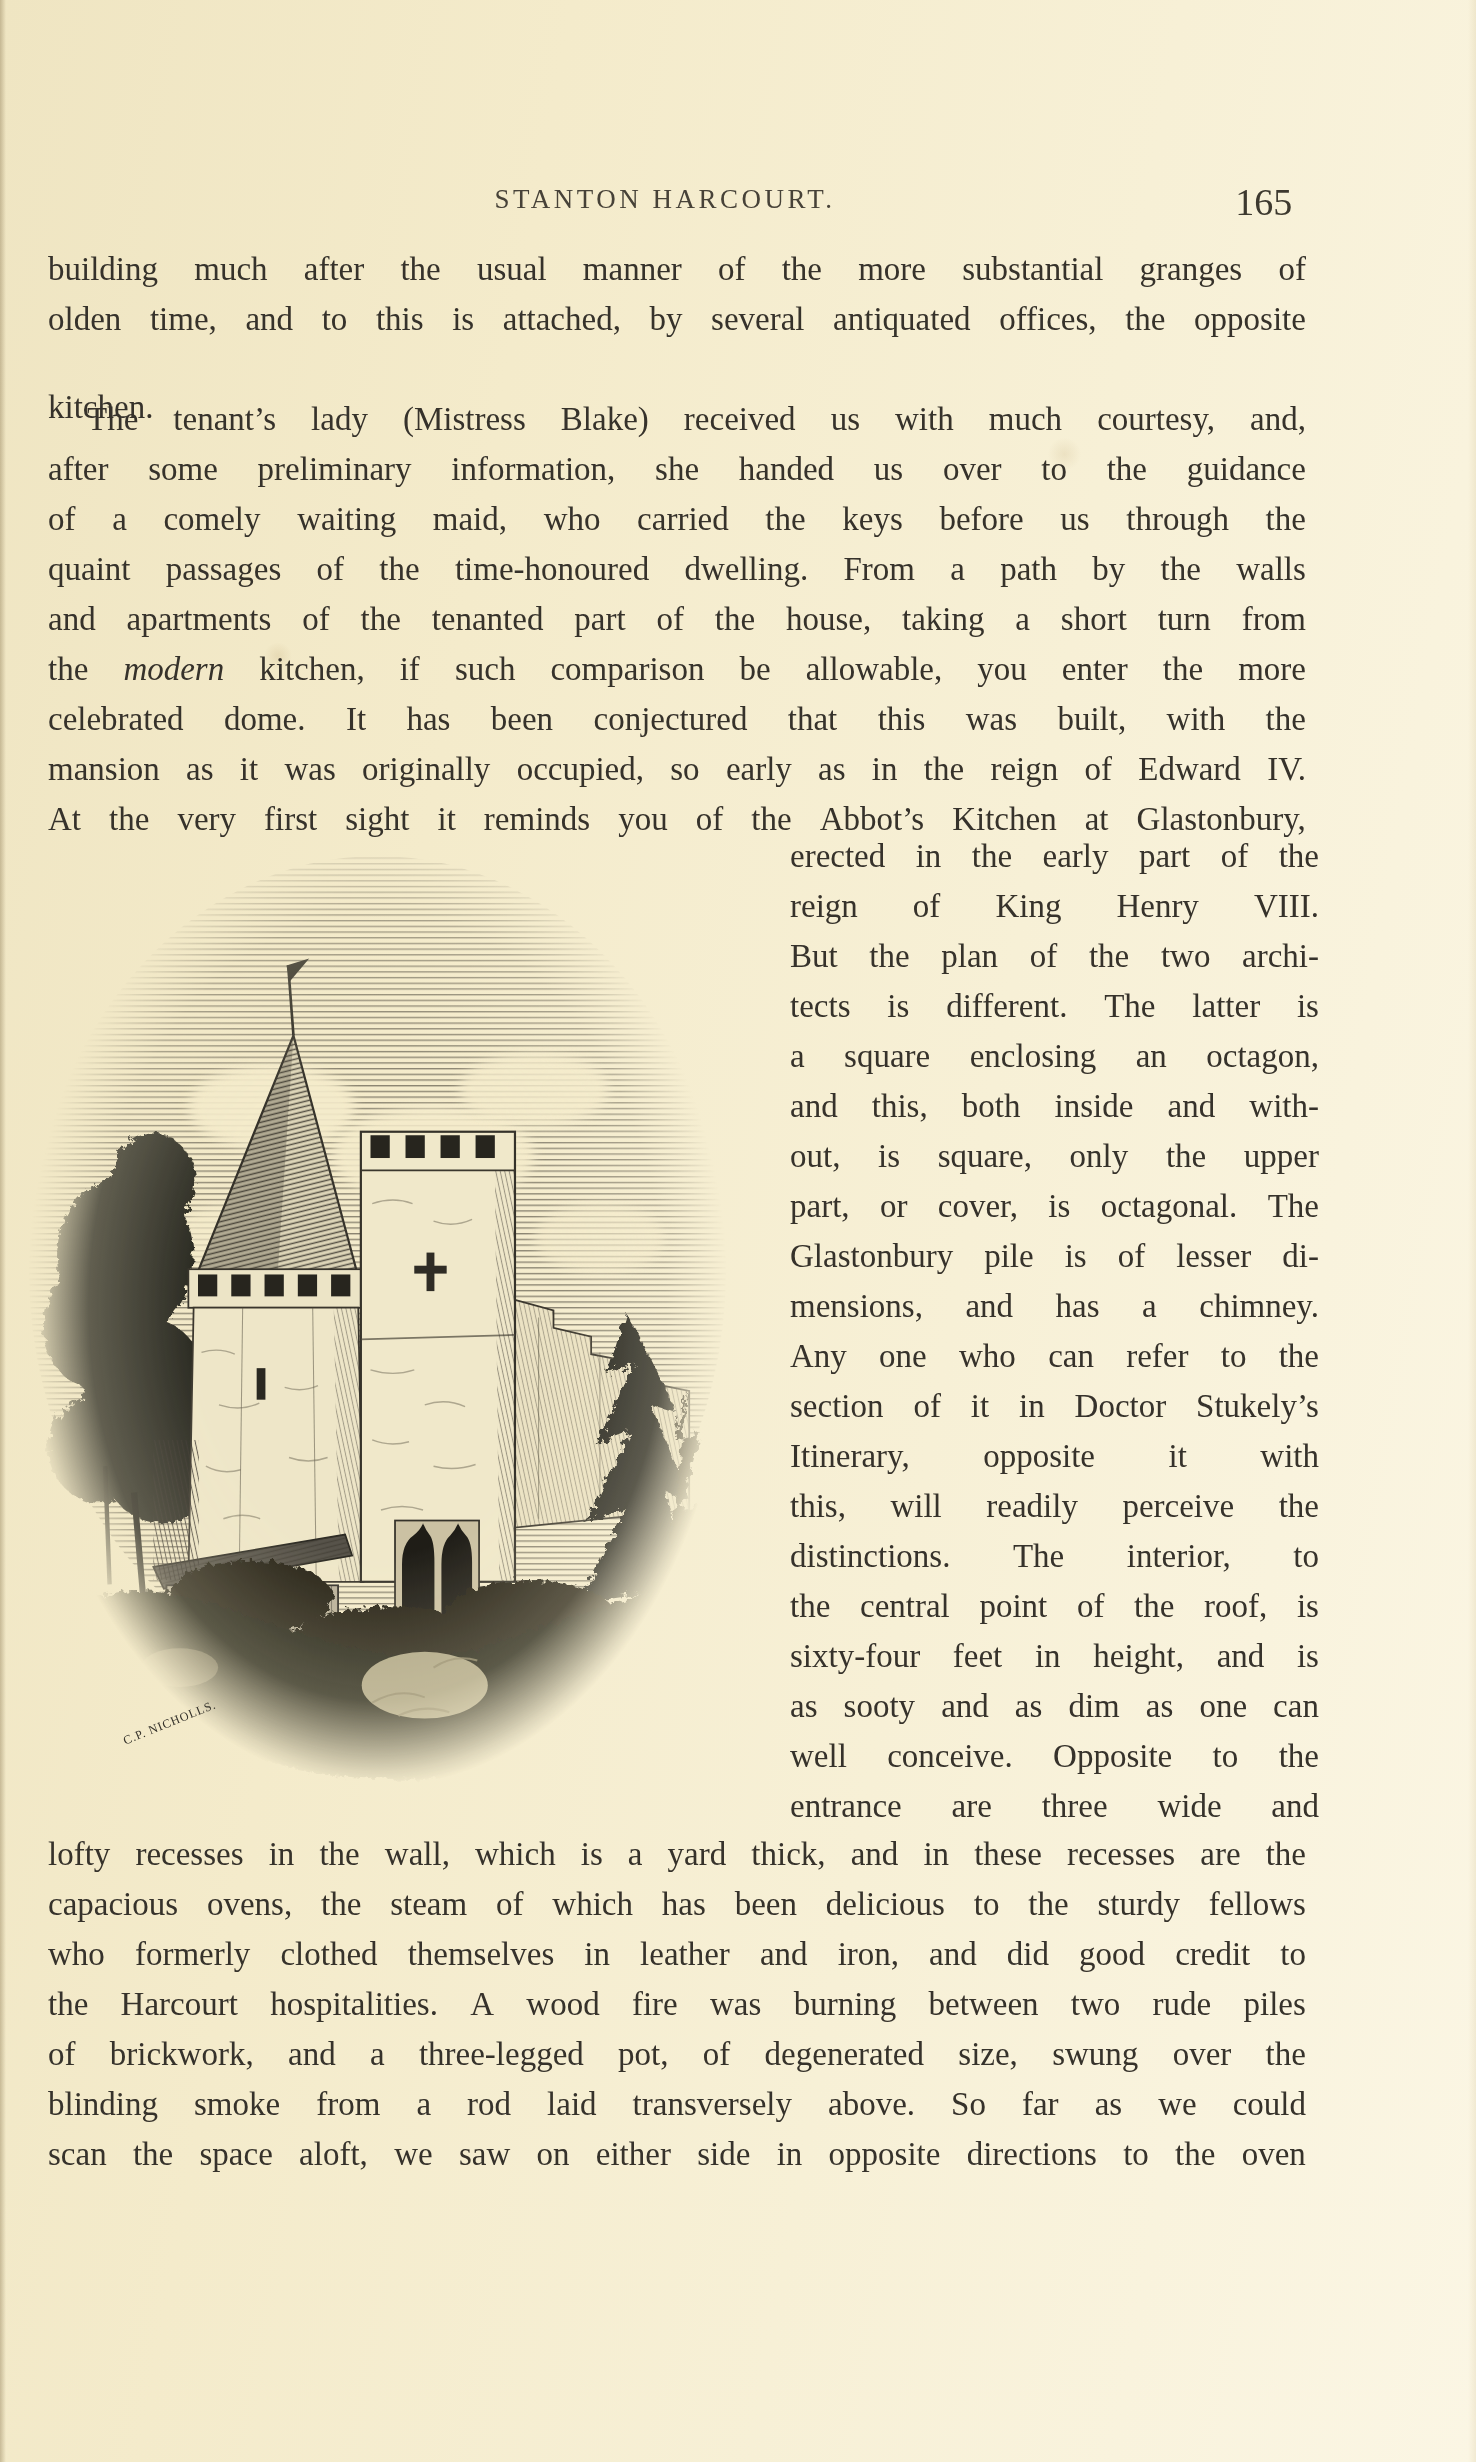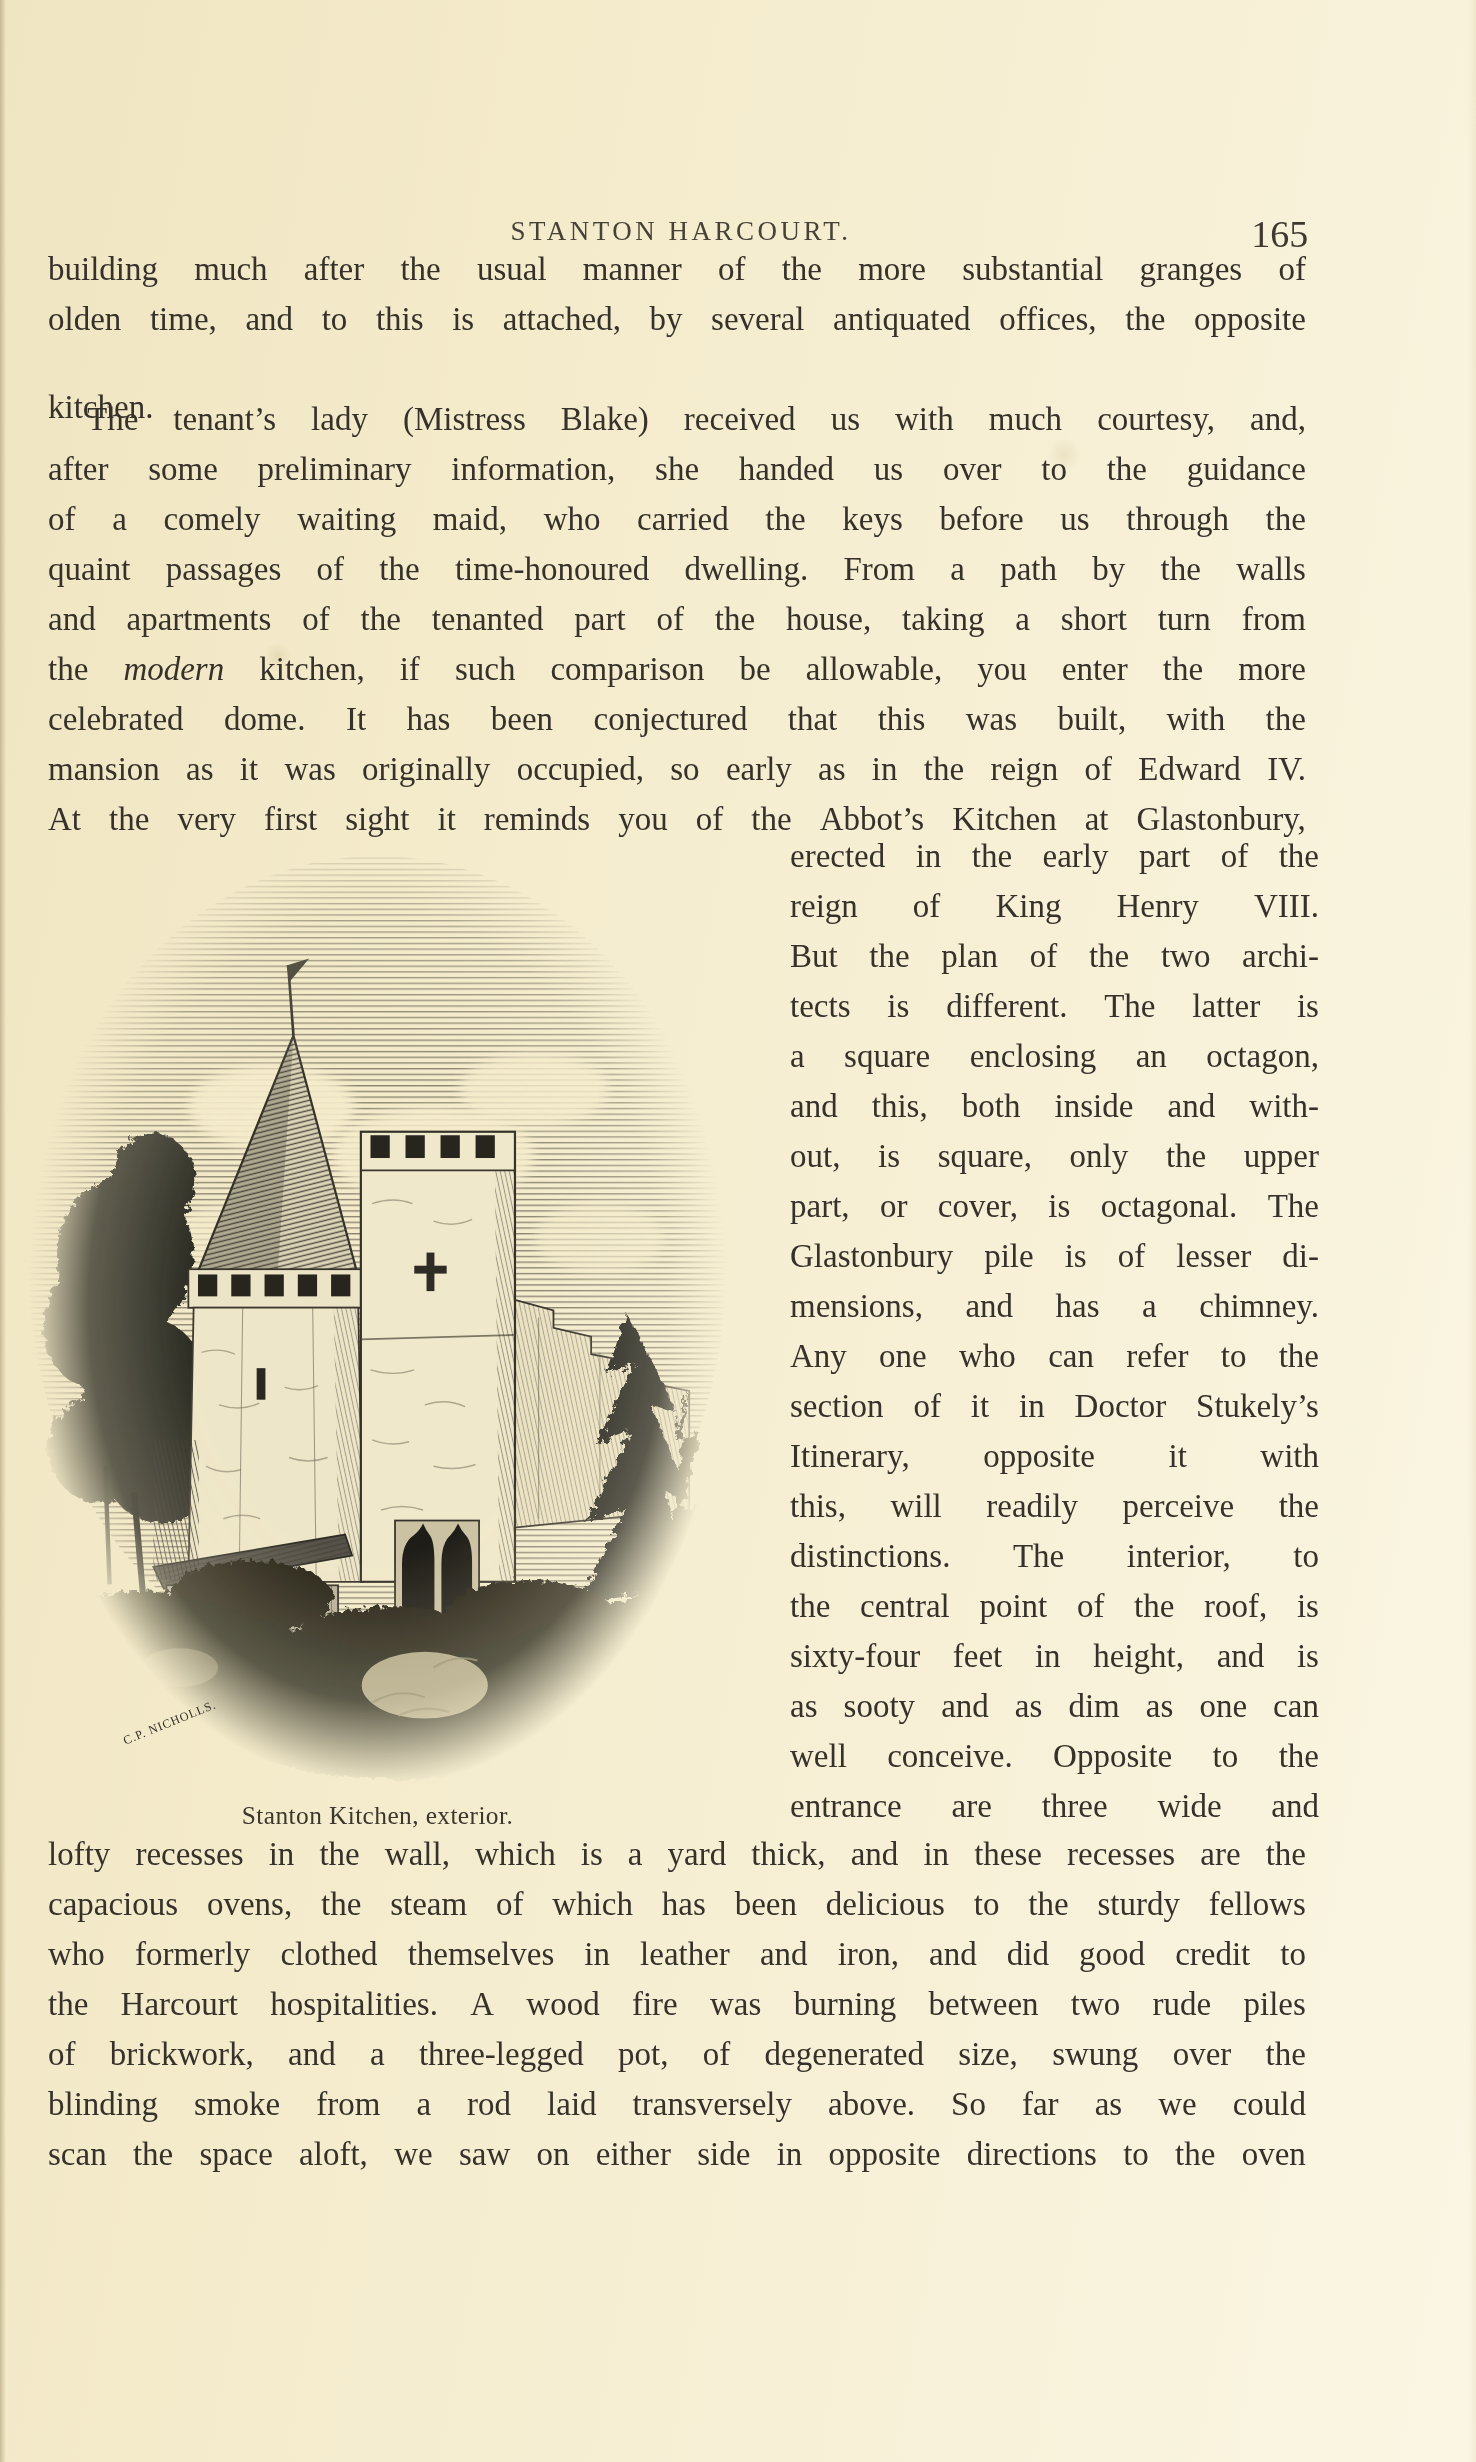--- a/index.html
+++ b/index.html
@@ -10,21 +10,21 @@
   .page:before{content:"";position:absolute;left:0;top:0;bottom:0;width:6.1px;
         background:linear-gradient(90deg,rgba(120,100,60,.35),rgba(120,100,60,0));}
   .page:after{content:"";position:absolute;right:0;top:0;bottom:0;width:8.8px;
         background:linear-gradient(270deg,rgba(190,170,120,.18),rgba(190,170,120,0));}
   .spot{position:absolute;border-radius:50%;pointer-events:none;}
   .spot.a{left:263px;top:643px;width:30px;height:26px;
         background:radial-gradient(circle,rgba(170,140,80,.16),rgba(170,140,80,0) 70%);}
   .spot.b{left:1047px;top:438px;width:35px;height:31.5px;
         background:radial-gradient(circle,rgba(170,140,80,.14),rgba(170,140,80,0) 70%);}
 
-  .header{position:absolute;left:52px;top:184px;width:1258px;height:35px;color:#474238;margin-top:32px;}
+  .header{position:absolute;left:36px;top:184px;width:1258px;height:35px;color:#474238;}
   .header .title{position:absolute;left:0;right:0;text-align:center;
         font-size:27px;letter-spacing:3.5px;line-height:31.5px;}
   .header .pagenum{position:absolute;right:1.8px;top:-4.4px;font-size:38px;color:#3d392f;}
 
   .textblock{position:absolute;left:48px;top:0;width:1258px;color:#36322b;
         font-size:33px;}
   .tgroup{position:absolute;left:0;width:100%;}
   #para1{top:251px;}
   #para2a{top:401px;}
   #column{top:838px;left:729px;width:529px;margin-left:13px;}
@@ -630,15 +630,14 @@
                  C178,1034 88,982 58,930 Z" fill="#232119" filter="url(#rough)"></path>
         <ellipse cx="460" cy="980" rx="72" ry="38" fill="#c6bc99" opacity="0.85"></ellipse>
         <path d="M400,1000 q30,-18 60,-6 M430,1015 q28,-14 58,-4 M470,960 q24,-16 50,-8" fill="none" stroke="#8f8668" stroke-width="2.4" opacity="0.8"></path>
         <ellipse cx="180" cy="960" rx="44" ry="22" fill="#9a9074" opacity="0.5"></ellipse>
       </g>
     </g>
 
     <text x="118" y="1048" transform="rotate(-22 118 1048)" font-size="14" letter-spacing="1" fill="#35322b" font-family="Liberation Serif, serif">C.P. NICHOLLS.</text>
   </svg>
 
-  <div class="caption">Stanton Kitchen, exterior.</div>
 </div>
 
 
 </body></html>

